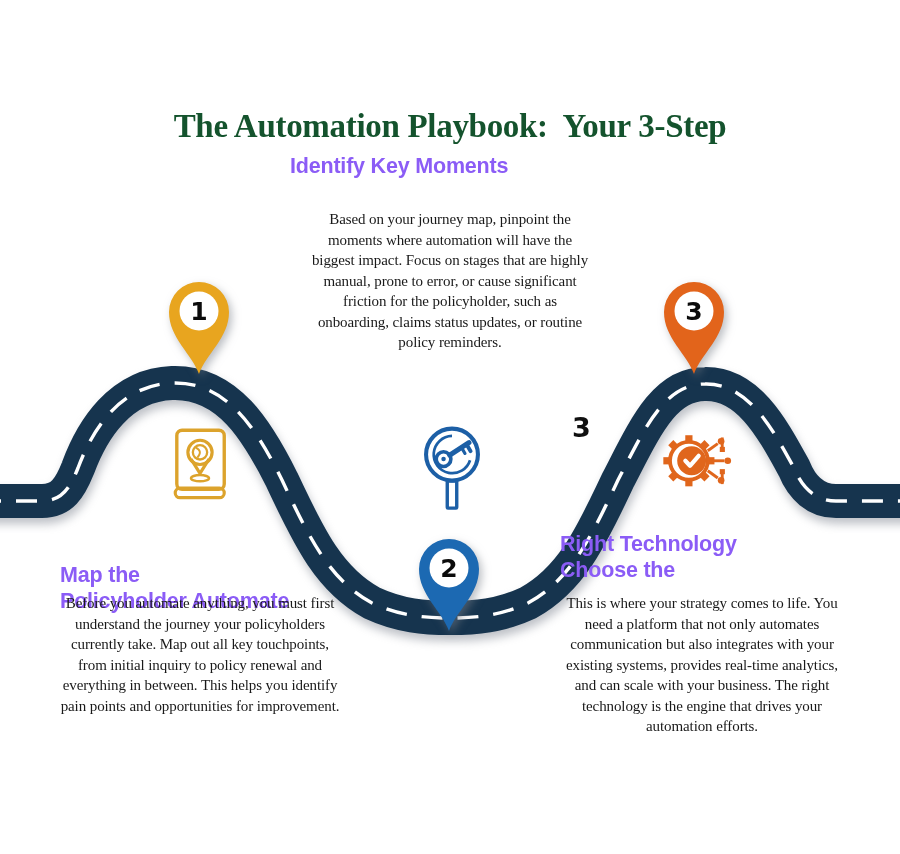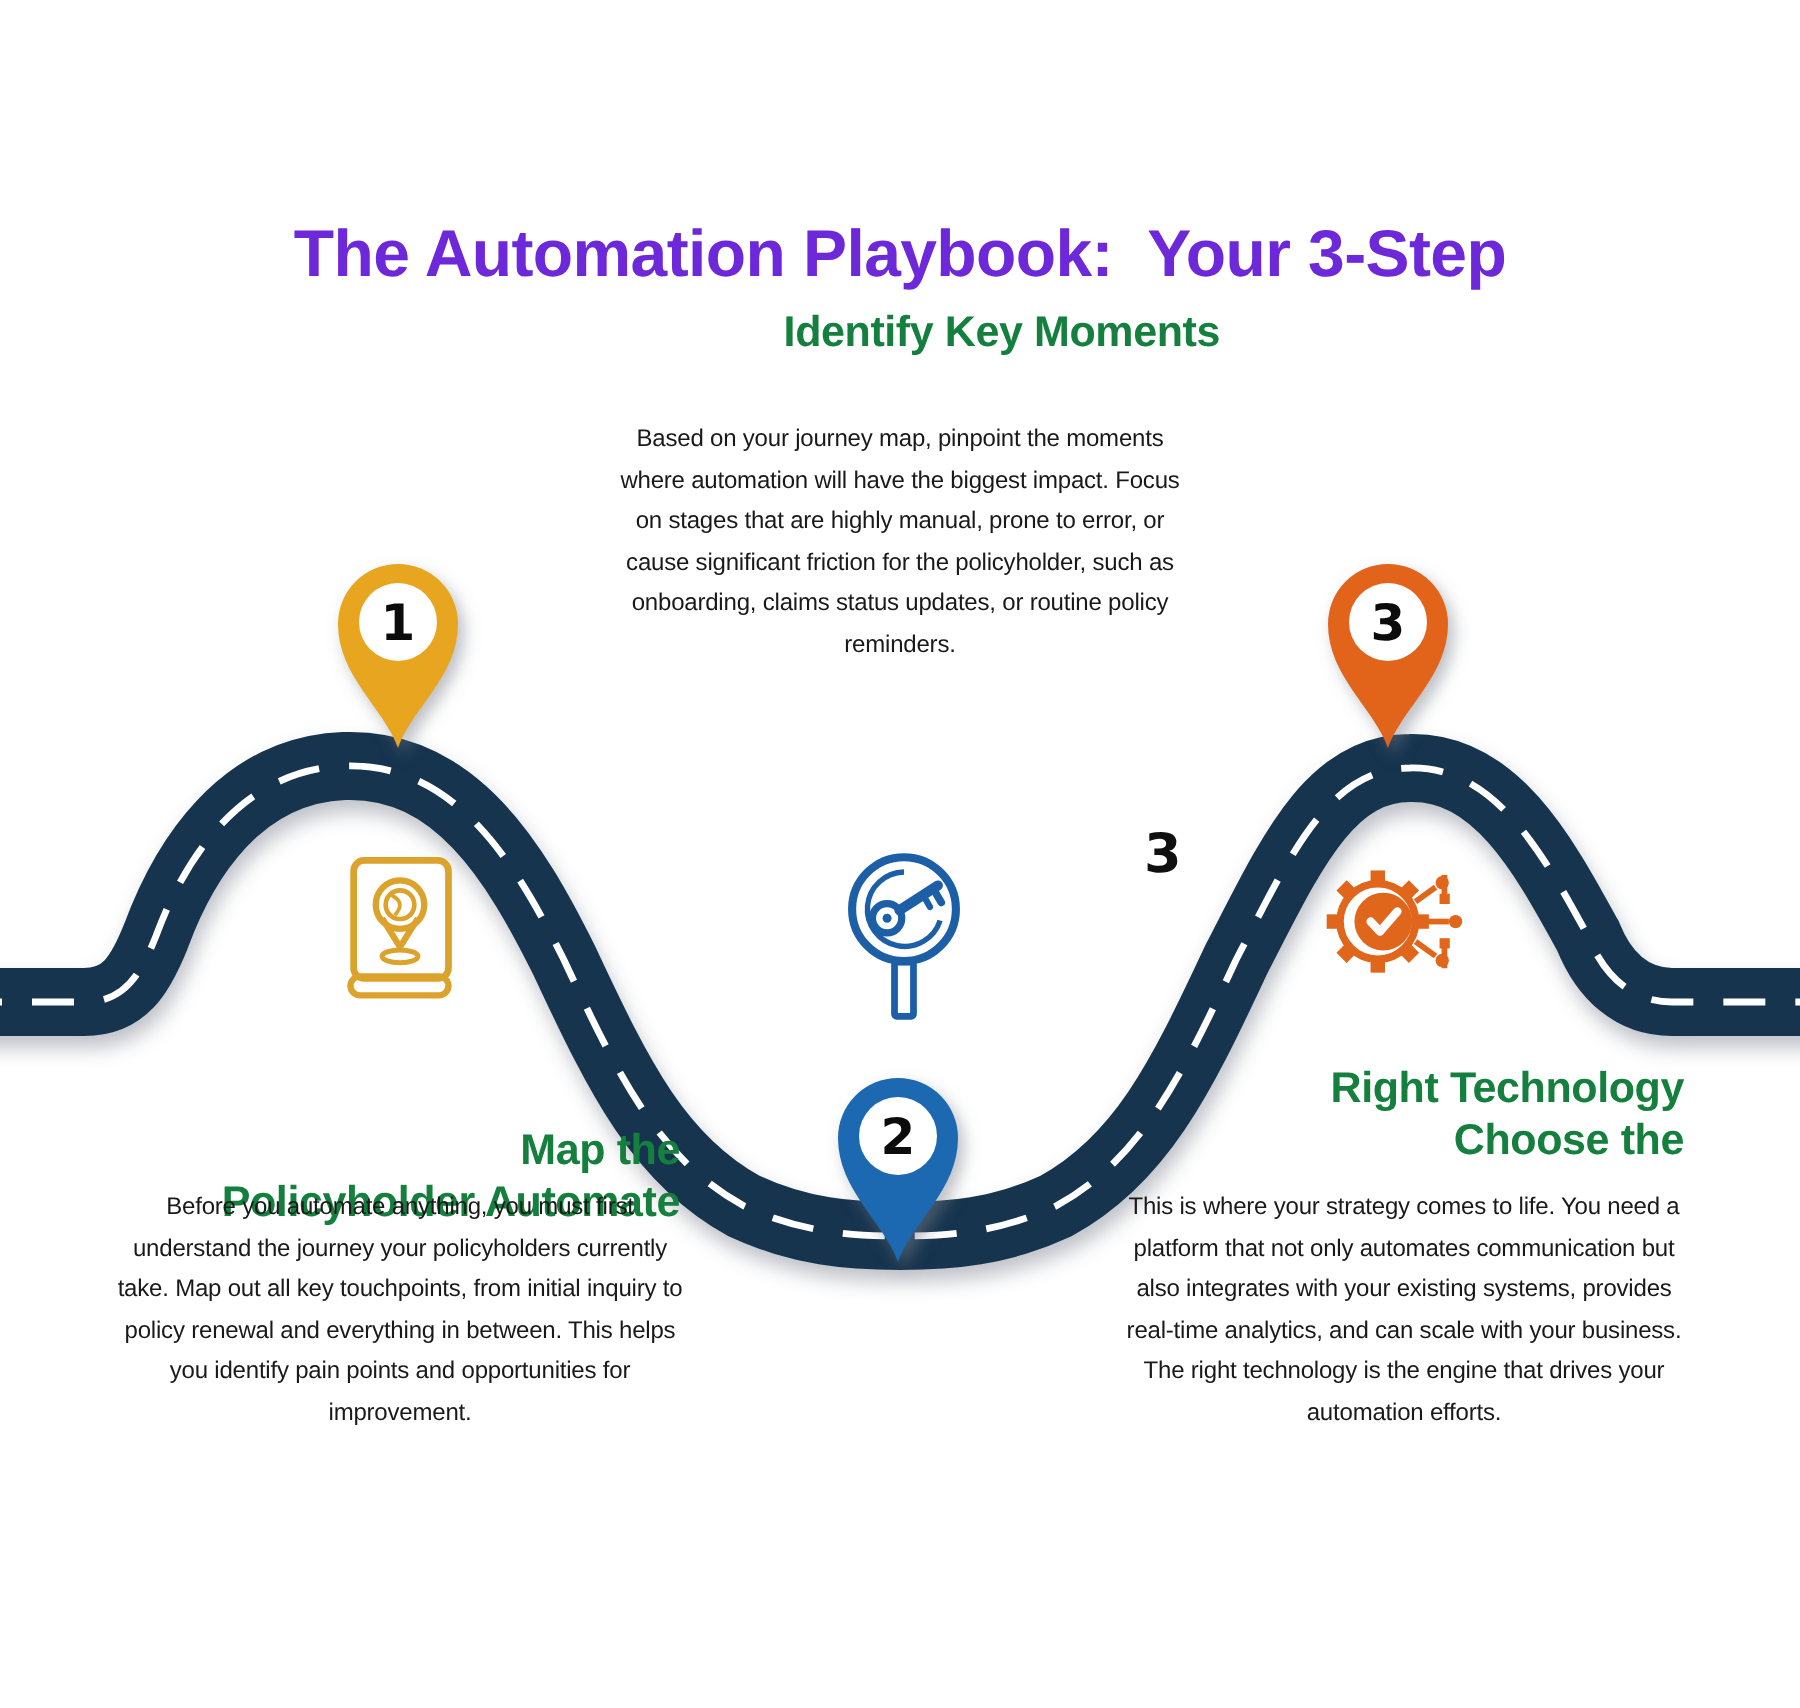--- a/index.html
+++ b/index.html
@@ -14,38 +14,38 @@
   }
   .road-svg{position:absolute;left:0;top:0;}
   .road-casing{fill:none;stroke-width:34;stroke-linecap:butt;stroke-linejoin:round;
     filter:drop-shadow(2px 6px 5px rgba(110,118,130,0.45));}
   .road-dash{fill:none;stroke:#ffffff;stroke-width:3.4;stroke-dasharray:21 15;}
   .pin{position:absolute;filter:drop-shadow(3px 4px 4px rgba(120,125,135,0.5));}
   .pin-number{font-family:"DejaVu Sans",sans-serif;font-weight:700;font-size:25px;fill:#0b0b0b;}
   .icon{position:absolute;}
   .icon svg{display:block;}
   .step-heading{
-    position:absolute;text-align:right;font-weight:700;color:#15803d;
+    position:absolute;text-align:left;font-weight:700;color:#8b5cf6;
     font-size:21.5px;line-height:26px;letter-spacing:-0.2px;
   }
   .step-body{
     position:absolute;text-align:center;color:#191919;
-    font-size:12px;line-height:20.5px;font-weight:500;letter-spacing:-0.1px;
+    font-size:15px;line-height:20.5px;font-weight:500;letter-spacing:-0.1px;font-family:Liberation Serif, serif;
   }
   .stray{
     position:absolute;font-weight:700;font-size:27px;color:#101010;
     font-family:"DejaVu Sans",sans-serif;
   }
 </style>
 </head>
 <body>
 
 <div class="canvas">
 
-  <div class="title" style="color: #6d28d9;">
+  <div class="title" style="color: #14532d; font-family: Liberation Serif, serif;">
     <div>The Automation Playbook:  Your 3-Step</div>
   </div>
 
   <svg class="road-svg" width="900" height="854" viewBox="0 0 900 854">
     <path class="road-casing" d="M -20 501 L 42 501
              C 62 501 70 488 78 468
              C 92 430 120 385 172 383
              C 228 381 258 432 282 480
              C 310 540 330 580 372 603
              C 400 616 425 618 450 618

